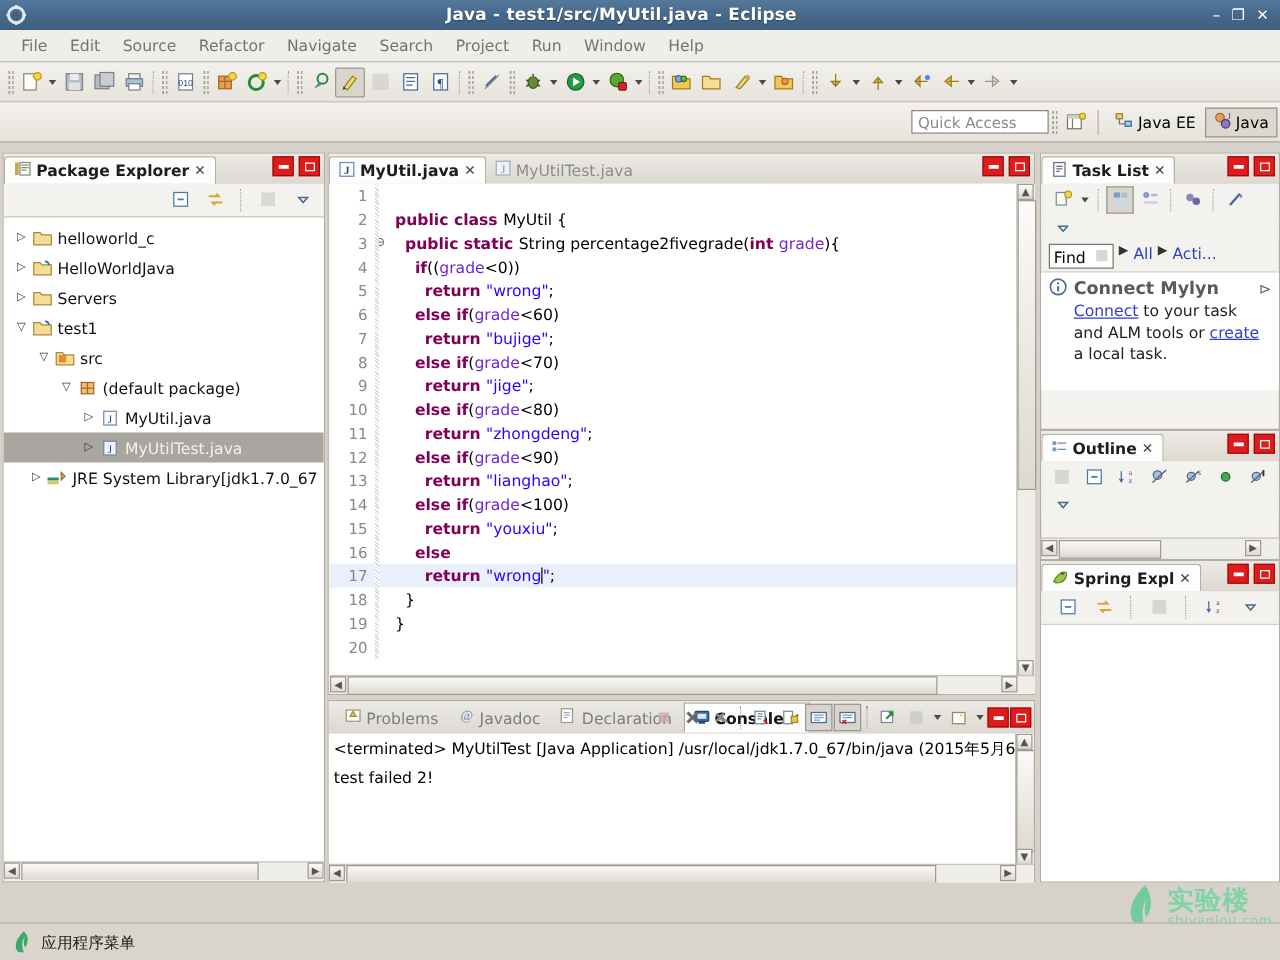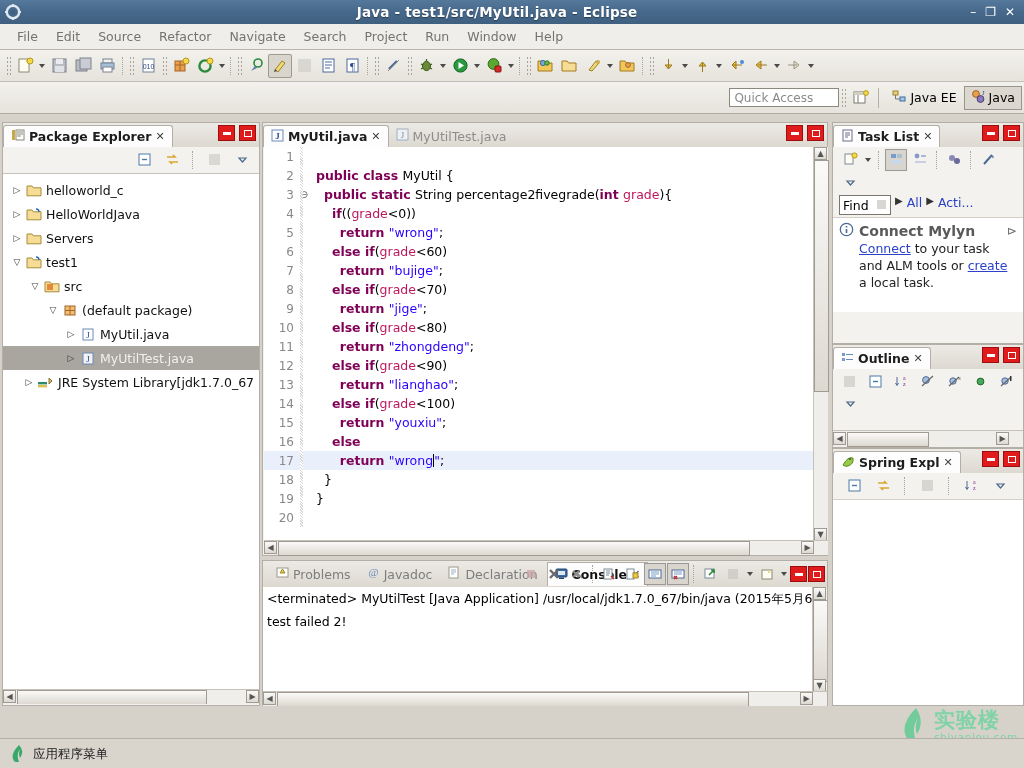--- a/index.html
+++ b/index.html
@@ -100,21 +100,21 @@
   .code{position:absolute;left:0;top:0;right:0;bottom:0;
         font-family:"DejaVu Sans","Liberation Sans",sans-serif;font-size:12.5px;}
   .cline{height:19px;display:flex;align-items:center;white-space:pre;}
   .cline.hl{background:#eaf0fb;}
   .lnum{width:30px;text-align:right;padding-right:4px;color:#888;font-size:12px;flex:none;}
   .fold{width:12px;text-align:center;color:#666;font-size:10px;flex:none;}
   .ctext{padding-left:6px;}
   .kw{color:#7f0055;font-weight:bold;}
   .str{color:#2a00ff;}
   .pl{color:#000;}
-  .vr{color:#be185d;}
+  .vr{color:#6d28d9;}
   .caretbar{display:inline-block;width:1px;height:13px;background:#000;vertical-align:-2px;}
 
   
   .sbar-v{position:absolute;right:0;top:0;bottom:0;width:14px;background:#f0eeea;border-left:1px solid #c6c2b9;}
   .sbar-h{position:absolute;left:0;right:0;bottom:0;height:14px;background:#f0eeea;border-top:1px solid #c6c2b9;}
   .sthumb{background:linear-gradient(to bottom,#fbfaf8,#ddd9d1);border:1px solid #9f9a92;}
   .sarrow{width:13px;height:13px;display:flex;align-items:center;justify-content:center;font-size:8px;color:#555;
           background:linear-gradient(to bottom,#fbfaf8,#ddd9d1);border:1px solid #9f9a92;box-sizing:border-box;}
 
   

